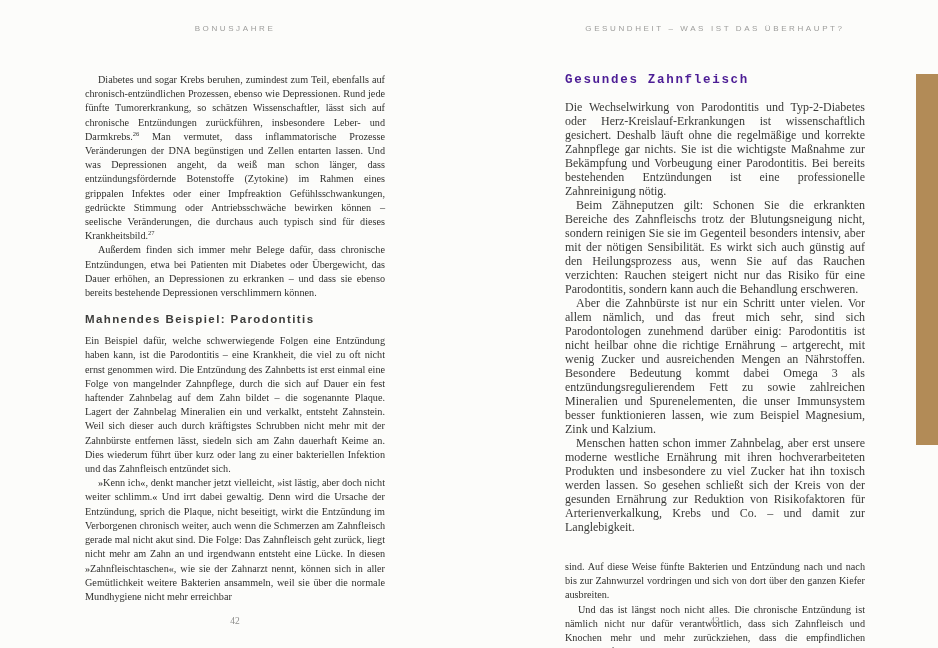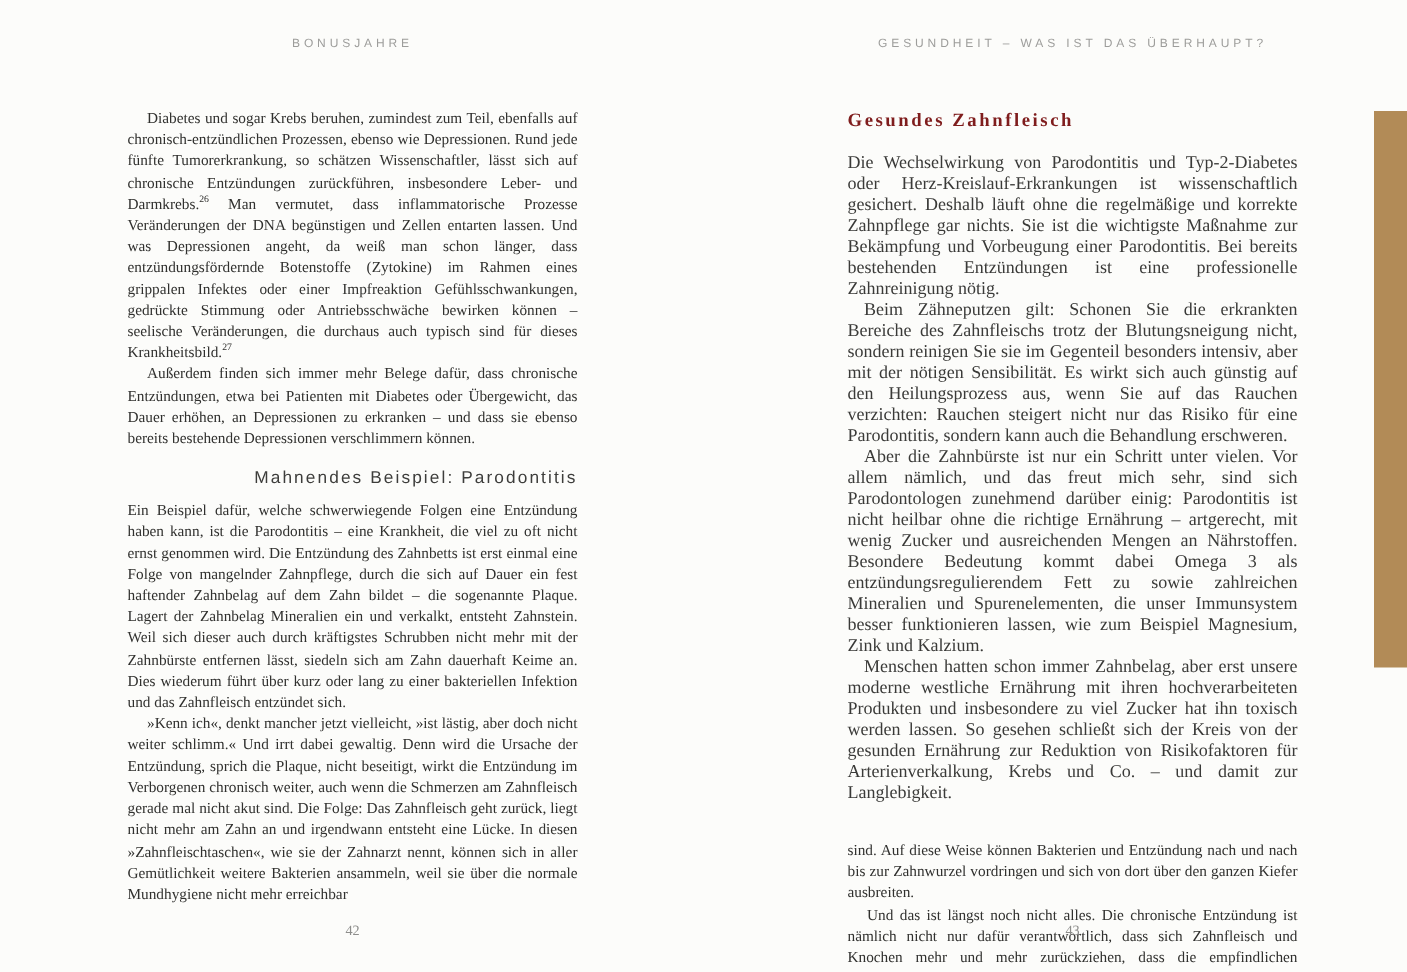--- a/index.html
+++ b/index.html
@@ -48,43 +48,43 @@
 
   sup.fn {
     font-size: 6.5px;
     line-height: 0;
     vertical-align: super;
     letter-spacing: 0;
   }
 
   .section-heading {
     margin: 13px 0 9px;
-    text-align: right;
+    text-align: left;
     font-family: "Liberation Sans", sans-serif;
     font-size: 11.5px;
-    font-weight: 400;
+    font-weight: 700;
     letter-spacing: 1.4px;
     color: #3d3d3b;
   }
 
   .booster-title {
     font-family: "Liberation Sans", sans-serif;
     font-size: 12.5px;
     font-weight: 700;
     letter-spacing: 2.4px;
     color: #b0874e;
     margin: 2px 0 8px;
     white-space: nowrap;
   }
   .booster-subtitle {
-    font-family: Liberation Serif, serif;
+    font-family: Liberation Mono, monospace;
     font-size: 12.5px;
     font-weight: 700;
     letter-spacing: 1.7px;
-    color: #7f1d1d;
+    color: #4c1d95;
     margin: 0 0 13px;
     white-space: nowrap;
   }
   .sans {
     font-family: Liberation Serif, serif;
     font-size: 12px;
     line-height: 14px;
     color: #3a3a38;
   }
   .sans.indent { text-indent: 11px; }
@@ -137,21 +137,21 @@
     <div class="booster">
       <h3 class="booster-subtitle">Gesundes Zahnfleisch</h3>
 
       <p class="sans">Die Wechselwirkung von Parodontitis und Typ-2-Diabetes oder Herz-Kreislauf-Erkrankungen ist wissenschaftlich gesichert. Deshalb läuft ohne die regelmäßige und korrekte Zahnpflege gar nichts. Sie ist die wichtigste Maßnahme zur Bekämpfung und Vorbeugung einer Parodontitis. Bei bereits bestehenden Entzündungen ist eine professionelle Zahnreinigung nötig.</p>
       <p class="sans indent">Beim Zähneputzen gilt: Schonen Sie die erkrankten Bereiche des Zahnfleischs trotz der Blutungsneigung nicht, sondern reinigen Sie sie im Gegenteil besonders intensiv, aber mit der nötigen Sensibilität. Es wirkt sich auch günstig auf den Heilungsprozess aus, wenn Sie auf das Rauchen verzichten: Rauchen steigert nicht nur das Risiko für eine Parodontitis, sondern kann auch die Behandlung erschweren.</p>
       <p class="sans indent">Aber die Zahnbürste ist nur ein Schritt unter vielen. Vor allem nämlich, und das freut mich sehr, sind sich Parodontologen zunehmend darüber einig: Parodontitis ist nicht heilbar ohne die richtige Ernährung – artgerecht, mit wenig Zucker und ausreichenden Mengen an Nährstoffen. Besondere Bedeutung kommt dabei Omega 3 als entzündungsregulierendem Fett zu sowie zahlreichen Mineralien und Spurenelementen, die unser Immunsystem besser funktionieren lassen, wie zum Beispiel Magnesium, Zink und Kalzium.</p>
       <p class="sans indent">Menschen hatten schon immer Zahnbelag, aber erst unsere moderne westliche Ernährung mit ihren hochverarbeiteten Produkten und insbesondere zu viel Zucker hat ihn toxisch werden lassen. So gesehen schließt sich der Kreis von der gesunden Ernährung zur Reduktion von Risikofaktoren für Arterienverkalkung, Krebs und Co. – und damit zur Langlebigkeit.</p>
     </div>
 
     <div class="continuation">
-      <p class="serif">sind. Auf diese Weise können Bakterien und Entzündung nach und nach bis zur Zahnwurzel vordringen und sich von dort über den ganzen Kiefer ausbreiten.</p>
+      <p class="serif">sind. Auf diese Weise fünfte Bakterien und Entzündung nach und nach bis zur Zahnwurzel vordringen und sich von dort über den ganzen Kiefer ausbreiten.</p>
       <p class="serif indent">Und das ist längst noch nicht alles. Die chronische Entzündung ist nämlich nicht nur dafür verantwortlich, dass sich Zahnfleisch und Knochen mehr und mehr zurückziehen, dass die empfindlichen Zahnhälse freiliegen und schmerzen und die Zähne wackeln oder sogar ausfallen. Sie führt auch zu erhöhten Entzündungswerten im Blut. Und wenn die Bakterien in die Blutbahn gelangen, können sich die</p>
     </div>
   </div>
 
   <div class="folio left">42</div>
 
   <div class="folio right">43</div>
 
   <div class="gold-bar" style="background: rgb(178, 139, 87);"></div>
 

